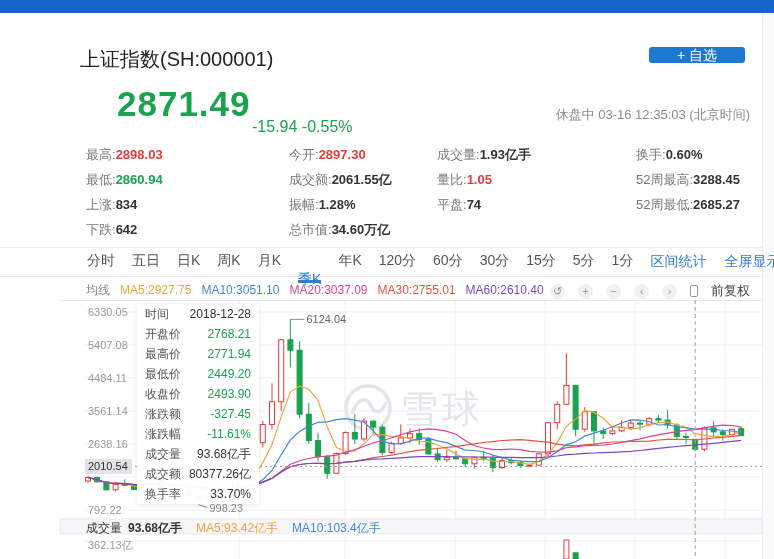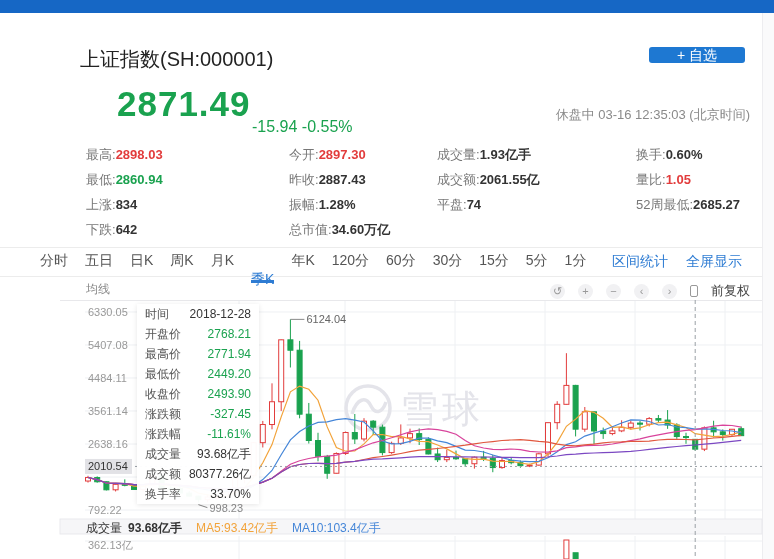--- a/index.html
+++ b/index.html
@@ -17,26 +17,26 @@
     border:none;border-radius:3px;font-size:14px;font-family:inherit;cursor:pointer;}
   .price{position:absolute;left:86px;top:84px;font-size:35px;font-weight:bold;color:var(--green);letter-spacing:1px;margin-left:31px;}
   .change{position:absolute;left:252px;top:118px;font-size:16px;color:var(--green);}
   .status{position:absolute;right:24px;top:106px;font-size:13px;color:#8a8a8a;}
   .stats{position:absolute;left:86px;top:142px;width:676px;display:grid;
     grid-template-columns:203px 148px 199px 1fr;grid-auto-rows:25px;align-items:center;font-size:13px;}
   .stats .lbl{color:var(--gray);}
   .stats .val{font-weight:bold;color:var(--dark);}
   .stats .val.red{color:var(--red);} .stats .val.green{color:var(--green);}
   .tabs-row{position:absolute;left:0;top:247px;width:762px;height:30px;border-top:1px solid #ececec;
-    border-bottom:1px solid #ececec;display:flex;align-items:stretch;padding-left:40px;font-size:14px;color:#555;}
+    border-bottom:1px solid #ececec;display:flex;align-items:stretch;padding-left:87px;font-size:14px;color:#555;}
   .tab{display:flex;align-items:center;margin-right:17px;border-bottom:3px solid transparent;cursor:pointer;white-space:nowrap;}
   .tab.active{color:var(--blue);border-bottom-color:var(--blue);margin-top:32px;}
   .tabs-links{margin-left:auto;display:flex;align-items:center;gap:18px;padding-right:20px;}
   .tabs-links a{color:var(--blue);text-decoration:none;cursor:pointer;white-space:nowrap;}
-  .legend-row{position:absolute;left:86px;top:281px;height:18px;display:flex;align-items:center;font-size:12px;color:#888;flex-direction:column;}
+  .legend-row{position:absolute;left:86px;top:281px;height:18px;display:flex;align-items:center;font-size:12px;color:#888;}
   .legend-row .ma{margin-left:10px;}
   .chart-toolbar{position:absolute;left:550px;top:282px;display:flex;align-items:center;gap:13px;font-size:13px;color:#444;}
   .tool-circle{width:15px;height:15px;border-radius:50%;background:#f1f1f3;color:#999;font-size:11px;
     line-height:14px;text-align:center;cursor:pointer;}
   .tool-phone{width:8px;height:12px;border:1px solid #999;border-radius:2px;cursor:pointer;}
   .adjust-label{cursor:pointer;}
   svg{position:absolute;left:0;top:300px;font-family:inherit;}
   .vol-band-text{position:absolute;left:86px;top:520px;height:16px;display:flex;align-items:center;font-size:12px;color:var(--dark);}
   .vol-band-text .v{font-weight:bold;margin-left:6px;}
   .vol-band-text .ma{margin-left:14px;}
@@ -59,23 +59,23 @@
 <div class="price">2871.49</div>
 <div class="change"><span>-15.94</span> <span>-0.55%</span></div>
 <div class="status">休盘中 03-16 12:35:03 (北京时间)</div>
 
 <div class="stats" id="stats">
     <div><span class="lbl">最高:</span><span class="val red">2898.03</span></div>
     <div><span class="lbl">今开:</span><span class="val red">2897.30</span></div>
     <div><span class="lbl">成交量:</span><span class="val dark">1.93亿手</span></div>
     <div><span class="lbl">换手:</span><span class="val dark">0.60%</span></div>
     <div><span class="lbl">最低:</span><span class="val green">2860.94</span></div>
-    <div><span class="lbl">昨收:</span><span class="val dark">2887.43</span></div>
     <div><span class="lbl">成交额:</span><span class="val dark">2061.55亿</span></div>
     <div><span class="lbl">量比:</span><span class="val red">1.05</span></div>
+    <div><span class="lbl">52周最高:</span><span class="val dark">3288.45</span></div>
     <div><span class="lbl">上涨:</span><span class="val dark">834</span></div>
     <div><span class="lbl">振幅:</span><span class="val dark">1.28%</span></div>
     <div><span class="lbl">平盘:</span><span class="val dark">74</span></div>
     <div><span class="lbl">52周最低:</span><span class="val dark">2685.27</span></div>
     <div><span class="lbl">下跌:</span><span class="val dark">642</span></div>
     <div><span class="lbl">总市值:</span><span class="val dark">34.60万亿</span></div>
   </div>
 
 <div class="tabs-row">
   <div id="tabs" style="display:flex;">
@@ -94,20 +94,27 @@
       <div class="tab">1分</div>
     </div>
   <div class="tabs-links" id="tabLinks">
       <a>区间统计</a>
       <a>全屏显示</a>
     </div>
 </div>
 
 <div class="legend-row">
   <span>均线</span>
+  <span id="maItems" style="display:flex">
+      <span class="ma" style="color: rgb(242, 163, 58);">MA5:2927.75</span>
+      <span class="ma" style="color: rgb(69, 134, 216);">MA10:3051.10</span>
+      <span class="ma" style="color: rgb(216, 68, 156);">MA20:3037.09</span>
+      <span class="ma" style="color: rgb(224, 87, 63);">MA30:2755.01</span>
+      <span class="ma" style="color: rgb(123, 72, 194);">MA60:2610.40</span>
+    </span>
 </div>
 
 <div class="chart-toolbar" id="chartToolbar">
     <span class="tool-circle">↺</span>
     <span class="tool-circle">+</span>
     <span class="tool-circle">−</span>
     <span class="tool-circle">‹</span>
     <span class="tool-circle">›</span>
     <span class="tool-phone"></span>
     <span class="adjust-label">前复权</span>

